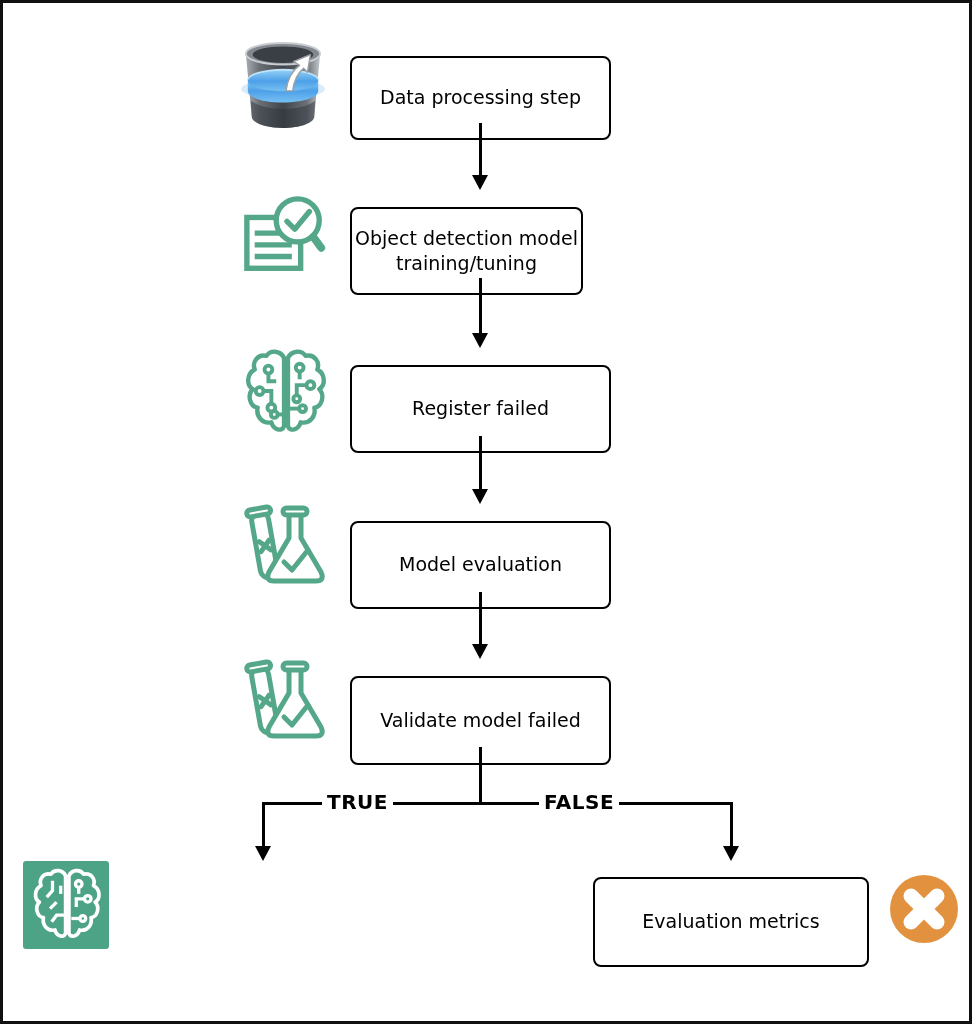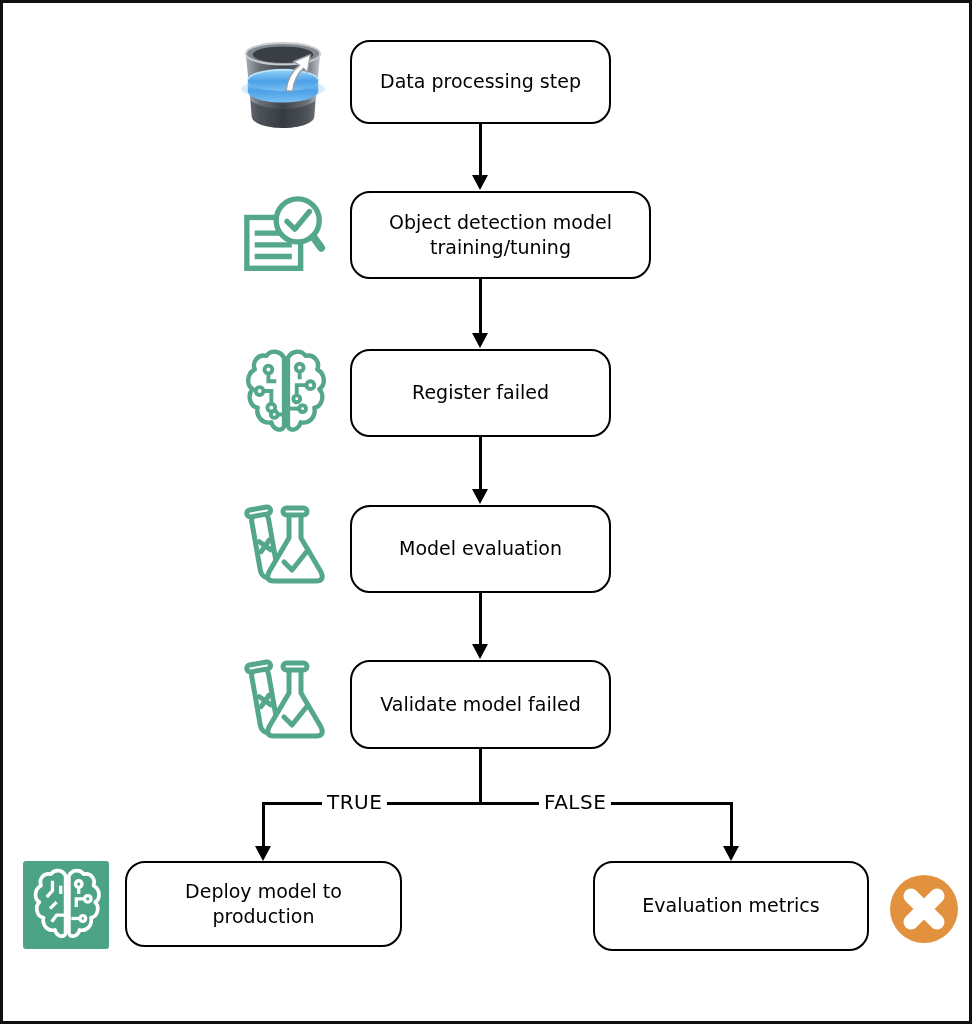--- a/index.html
+++ b/index.html
@@ -5,35 +5,36 @@
   * { margin:0; padding:0; box-sizing:border-box; }
   html,body { background:#fff; }
   .page {
     position:relative; width:972px; height:1024px;
     background:#ffffff; border:3px solid #101010;
     font-family:"DejaVu Sans","Liberation Sans",sans-serif;
     overflow:hidden;
   }
   .node {
     position:absolute; background:#fff;
-    border:2.5px solid #000; border-radius:20px;
+    border:2.5px solid #000; border-radius:8px;
     display:flex; align-items:center; justify-content:center;
     text-align:center;
+    margin-top:16px;
   }
   .node-label { font-size:19px; line-height:1.32; color:#000; }
   .icon { position:absolute; }
   .icon svg { width:100%; height:100%; display:block; }
   .vline { position:absolute; width:2.5px; background:#000; }
   .hline { position:absolute; height:2.5px; background:#000; }
   .head  { position:absolute; width:0; height:0;
            border-left:8px solid transparent; border-right:8px solid transparent;
            border-top:15px solid #000; }
   .branch-label {
     position:absolute; background:#fff; padding:0 5px;
-    font-size:20px; font-weight:normal; color:#000; letter-spacing:0.5px;
+    font-size:20px; font-weight:bold; color:#000; letter-spacing:0.5px;
   }
 </style>
 </head>
 <body>
 
 <div class="page">
 
   <div class="icon" style="left:236px;top:37px;width:88px;height:90px">
     <svg viewBox="0 0 90 92">
       <defs>
@@ -130,21 +131,21 @@
       <path d="M53,14 L53,38 L33,72 Q29,81 38,81 L80,81 Q89,81 85,72 L65,38 L65,14 Z" fill="#fff" stroke="#55a789" stroke-width="5" stroke-linejoin="round"></path>
       <rect x="47" y="8" width="24" height="7" rx="3.5" fill="#fff" stroke="#55a789" stroke-width="5"></rect>
       <path d="M48,62 L56,70 L72,50" fill="none" stroke="#55a789" stroke-width="5" stroke-linecap="round" stroke-linejoin="round"></path>
     </svg>
   </div>
 
   <div class="node" style="left:347px;top:37px;width:261px;height:84px">
     <span class="node-label">Data processing step</span>
   </div>
 
-  <div class="node" style="left:347px;top:188px;width:301px;height:88px">
+  <div class="node" style="left:347px;top:188px;width:233px;height:88px">
     <span class="node-label" style="max-width:245px">Object detection model training/tuning</span>
   </div>
 
   <div class="node" style="left:347px;top:346px;width:261px;height:88px">
     <span class="node-label">Register failed</span>
   </div>
 
   <div class="node" style="left:347px;top:502px;width:261px;height:88px">
     <span class="node-label">Model evaluation</span>
   </div>
@@ -194,23 +195,20 @@
             <path d="M57,26 L57,34"></path>
           <circle cx="68" cy="40" r="4"></circle>
             <path d="M64,40 L54,40 L54,50"></path>
           <path d="M48,64 L58,64"></path>
             <circle cx="62" cy="64" r="3.5"></circle>
         </g>
       </g>
     </svg>
   </div>
 
-  <div class="node" style="left:122px;top:858px;width:277px;height:86px">
-    <span class="node-label" style="max-width:200px">Deploy model to production</span>
-  </div>
 
   <div class="node" style="left:590px;top:858px;width:276px;height:90px">
     <span class="node-label">Evaluation metrics</span>
   </div>
 
   <div class="icon" style="left:884px;top:870px;width:74px;height:74px">
     <svg viewBox="0 0 74 74">
       <circle cx="37" cy="36" r="34" fill="#e2923f"></circle>
       <g stroke="#ffffff" stroke-width="15" stroke-linecap="round">
         <line x1="24" y1="23" x2="50" y2="49"></line>

